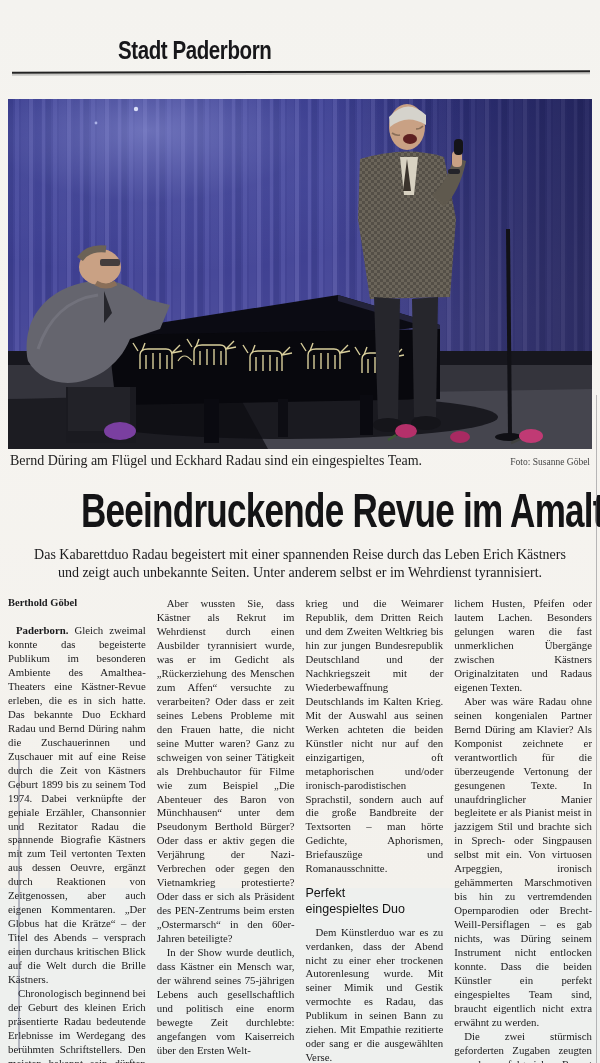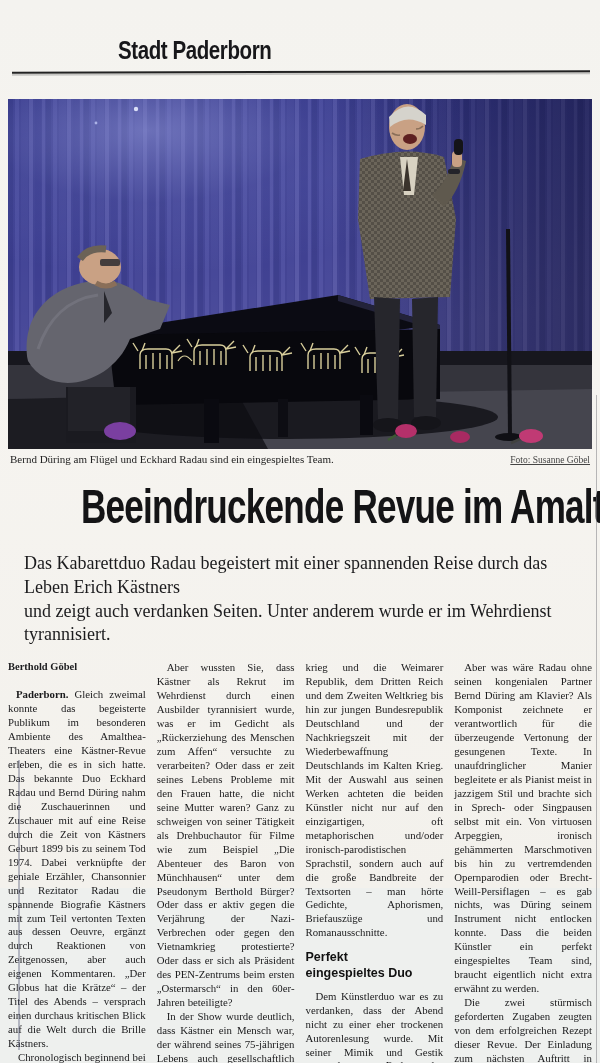--- a/index.html
+++ b/index.html
@@ -38,38 +38,39 @@
   
   figure.photo{
     margin:26px 8px 0 8px;
     width:584px;
   }
   figure.photo svg{display:block;background:#101028;}
   figcaption{
     display:flex;justify-content:space-between;align-items:baseline;
     padding:4px 2px 0 2px;
   }
-  .caption{font-size:11px;color:#222;}
-  .credit{font-size:9.5px;color:#444;text-decoration:underline;}
+  .caption{font-size:14px;color:#222;}
+  .credit{font-size:9.5px;color:#444;}
   
   .headline{
     margin:14px 0 4px 0;
     text-align:center;
     font-family:"Liberation Sans", sans-serif;
     font-weight:bold;
     font-size:48px;
     letter-spacing:-1px;
     color:#141416;
     transform:scaleX(0.73);
     transform-origin:center;
     white-space:nowrap;
   }
   .standfirst{
-    margin:18px 24px 0 24px;
-    font-size:18px;
+    margin:8px 24px 0 24px;
+    text-align:center;
+    font-size:14px;
     line-height:1.32;
     color:#1b1b1d;
   }
   
   .columns{
     display:flex;
     gap:11px;
     margin:14px 8px 0 8px;
     height:478px;
     overflow:hidden;
@@ -88,21 +89,21 @@
     text-align:justify;
     hyphens:auto;
     -webkit-hyphens:auto;
     color:#1a1a1c;
   }
   .col p.indent{text-indent:10px;}
   .lead{font-weight:bold;margin-left:8px;}
   .crosshead{
     margin:10px 0 8px 0;
     font-family:"Liberation Sans", sans-serif;
-    font-weight:bold;
+    font-weight:normal;
     font-size:12.5px;
     line-height:1.25;
     max-width:112px;
     color:#111;
   }
   
   .artifact-v1{
     position:absolute;left:18px;top:760px;width:2px;height:290px;
     background:rgba(70,75,110,.35);
   }
@@ -238,21 +239,21 @@
     <figcaption>
       <span class="caption">Bernd Düring am Flügel und Eckhard Radau sind ein eingespieltes Team.</span>
       <span class="credit">Foto: Susanne Göbel</span>
     </figcaption>
   </figure>
 
   <h2 class="headline">Beeindruckende Revue im Amalthea</h2>
 
   <p class="standfirst">
     <span>Das Kabarettduo Radau begeistert mit einer spannenden Reise durch das Leben Erich Kästners</span><br>
-    <span>und zeigt auch verdanken Seiten. Unter anderem wurde er im Wehrdienst tyrannisiert.</span>
+    <span>und zeigt auch unbekannte Seiten. Unter anderem selbst er im Wehrdienst tyrannisiert.</span>
   </p>
 
   <div class="columns">
 
     <div class="col">
       <p class="byline">Berthold Göbel</p>
       <p class="para"><span class="lead">Paderborn.</span><span> Gleich zweimal konnte das begeisterte Publikum im besonderen Ambiente des Amalthea-Theaters eine Kästner-Revue erleben, die es in sich hatte. Das bekannte Duo Eckhard Radau und Bernd Düring nahm die Zuschauerinnen und Zuschauer mit auf eine Reise durch die Zeit von Kästners Geburt 1899 bis zu seinem Tod 1974. Dabei verknüpfte der geniale Erzähler, Chansonnier und Rezitator Radau die spannende Biografie Kästners mit zum Teil vertonten Texten aus dessen Oeuvre, ergänzt durch Reaktionen von Zeitgenossen, aber auch eigenen Kommentaren. „Der Globus hat die Krätze“ – der Titel des Abends – versprach einen durchaus kritischen Blick auf die Welt durch die Brille Kästners.</span></p>
       <p class="para indent">Chronologisch beginnend bei der Geburt des kleinen Erich präsentierte Radau bedeutende Erlebnisse im Werdegang des berühmten Schriftstellers. Den meisten bekannt sein dürften dessen lebenslang „sensationelle“ Beziehung zu seiner Mutter oder die Bekämpfung seiner Werke im Dritten Reich, die in der Bücherverbrennung gipfelte.</p>
     </div>
 
@@ -262,20 +263,21 @@
     </div>
 
     <div class="col">
       <p class="para">krieg und die Weimarer Republik, dem Dritten Reich und dem Zweiten Weltkrieg bis hin zur jungen Bundesrepublik Deutschland und der Nachkriegszeit mit der Wiederbewaffnung Deutschlands im Kalten Krieg. Mit der Auswahl aus seinen Werken achteten die beiden Künstler nicht nur auf den einzigartigen, oft metaphorischen und/oder ironisch-parodistischen Sprachstil, sondern auch auf die große Bandbreite der Textsorten – man hörte Gedichte, Aphorismen, Briefauszüge und Romanausschnitte.</p>
       <h3 class="crosshead">Perfekt eingespieltes Duo</h3>
       <p class="para indent">Dem Künstlerduo war es zu verdanken, dass der Abend nicht zu einer eher trockenen Autorenlesung wurde. Mit seiner Mimik und Gestik vermochte es Radau, das Publikum in seinen Bann zu ziehen. Mit Empathie rezitierte oder sang er die ausgewählten Verse.</p>
 
     </div>
 
     <div class="col">
+      <p class="para">lichem Husten, Pfeifen oder lautem Lachen. Besonders gelungen waren die fast unmerklichen Übergänge zwischen Kästners Originalzitaten und Radaus eigenen Texten.</p>
       <p class="para indent">Aber was wäre Radau ohne seinen kongenialen Partner Bernd Düring am Klavier? Als Komponist zeichnete er verantwortlich für die überzeugende Vertonung der gesungenen Texte. In unaufdringlicher Manier begleitete er als Pianist meist in jazzigem Stil und brachte sich in Sprech- oder Singpausen selbst mit ein. Von virtuosen Arpeggien, ironisch gehämmerten Marschmotiven bis hin zu vertremdenden Opernparodien oder Brecht-Weill-Persiflagen – es gab nichts, was Düring seinem Instrument nicht entlocken konnte. Dass die beiden Künstler ein perfekt eingespieltes Team sind, braucht eigentlich nicht extra erwähnt zu werden.</p>
       <p class="para indent">Die zwei stürmisch geforderten Zugaben zeugten von dem erfolgreichen Rezept dieser Revue. Der Einladung zum nächsten Auftritt in Paderborn am 17. Januar im Deelenhaus mit dem Tucholsky-Programm „Das Lächeln der Mona Lisa“ werden sicher viele folgen.</p>
     </div>
 
   </div>
 
   <div class="artifact-v1"></div>
   <div class="artifact-v2"></div>
 
 </div>

